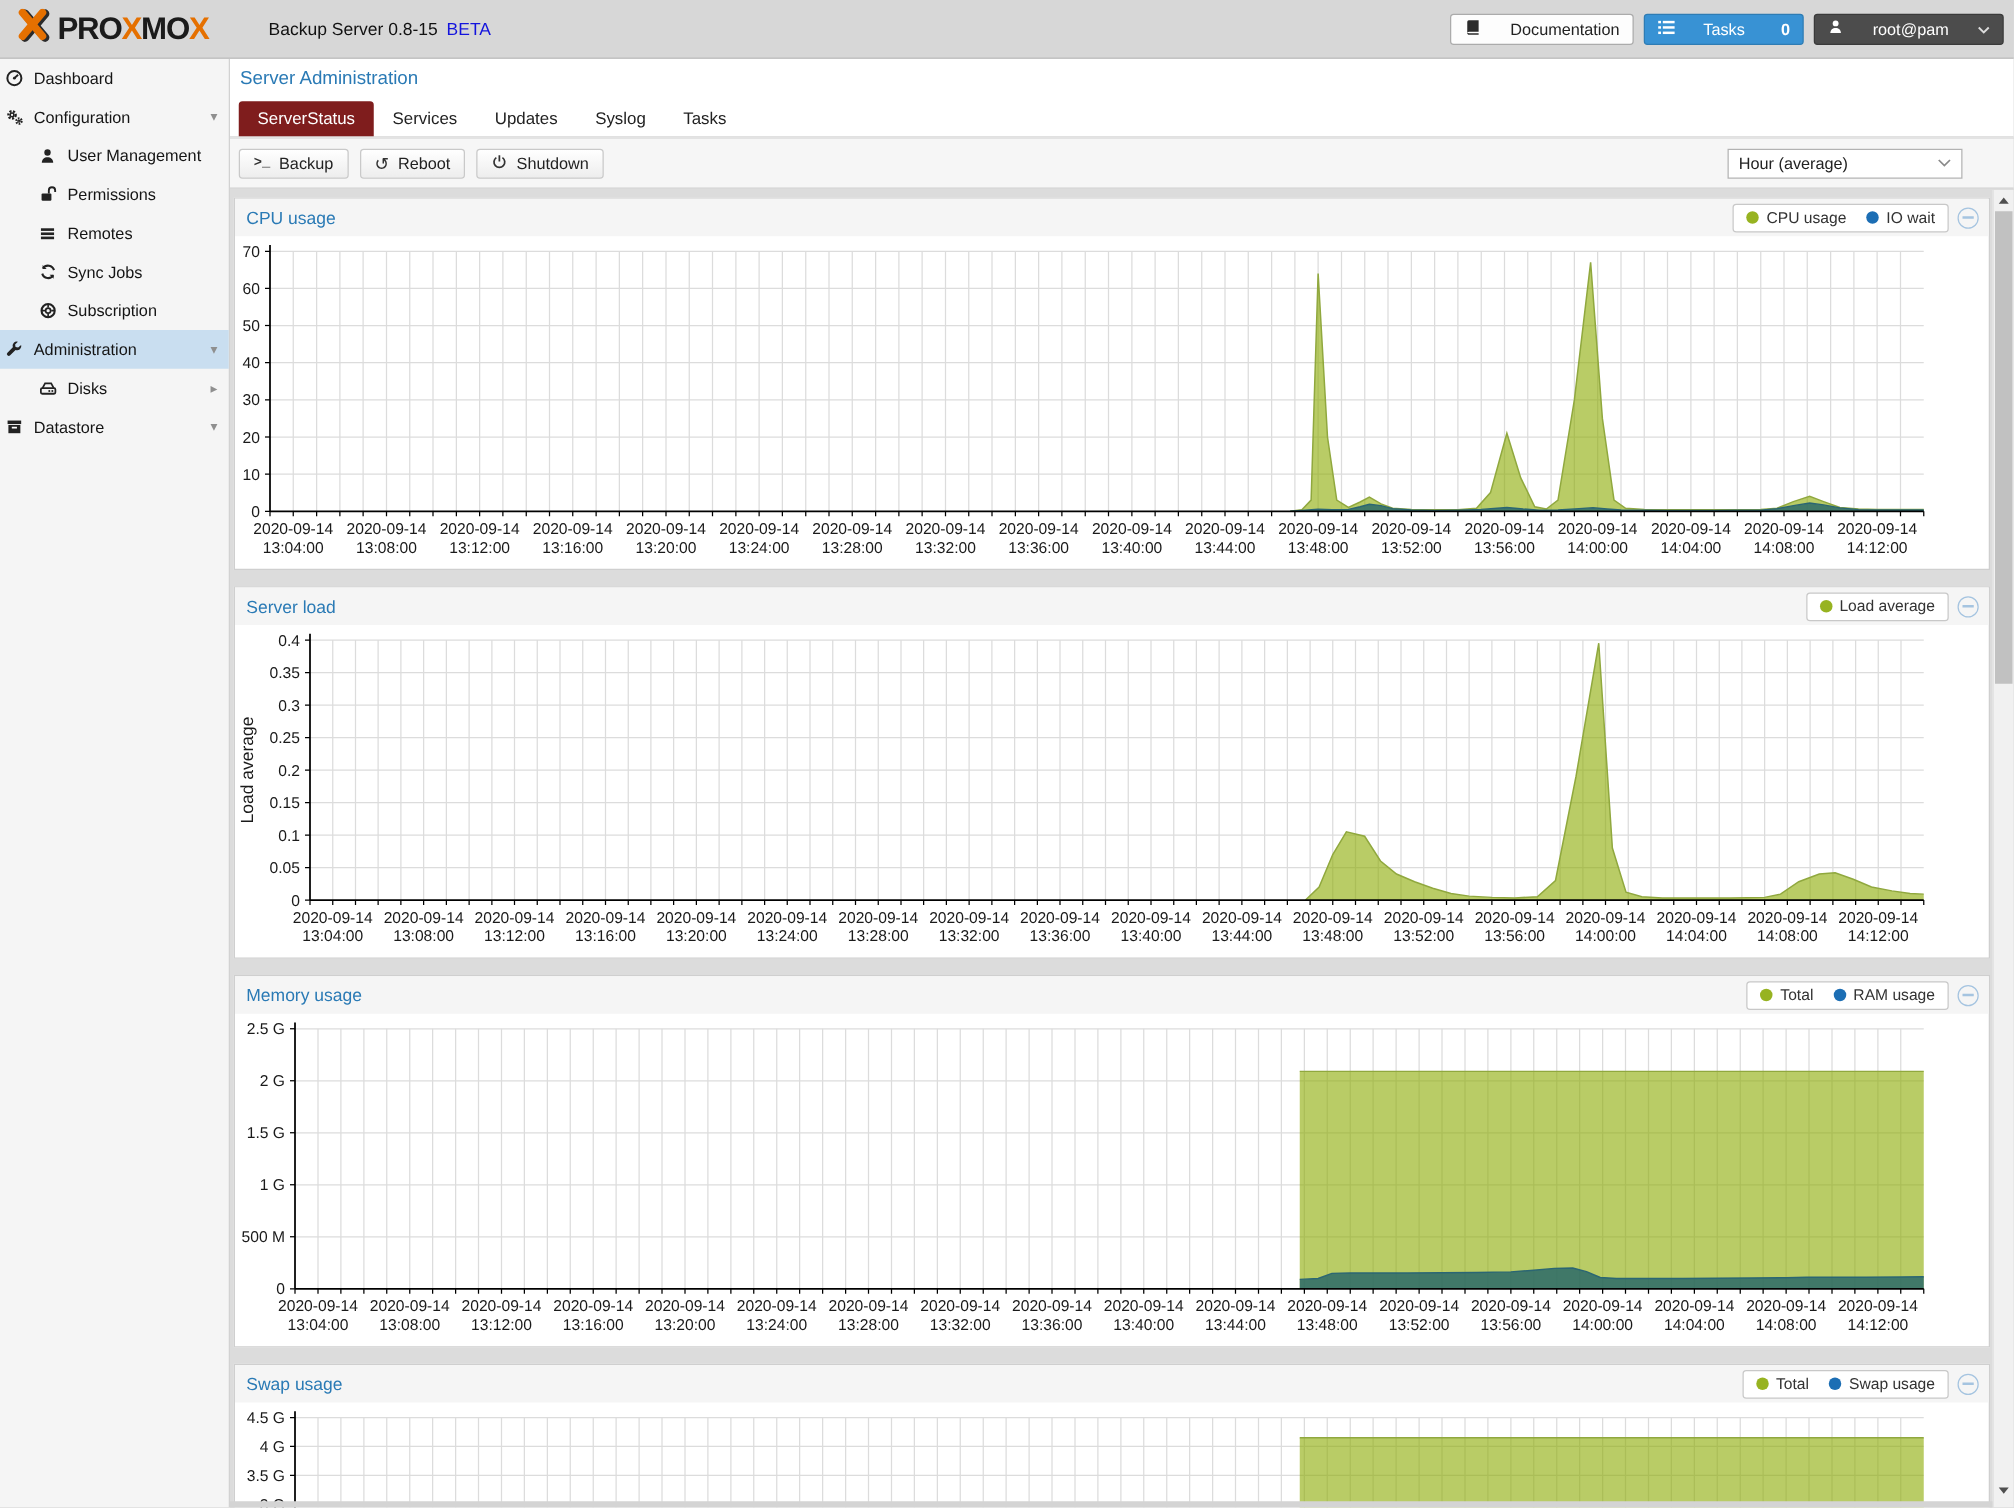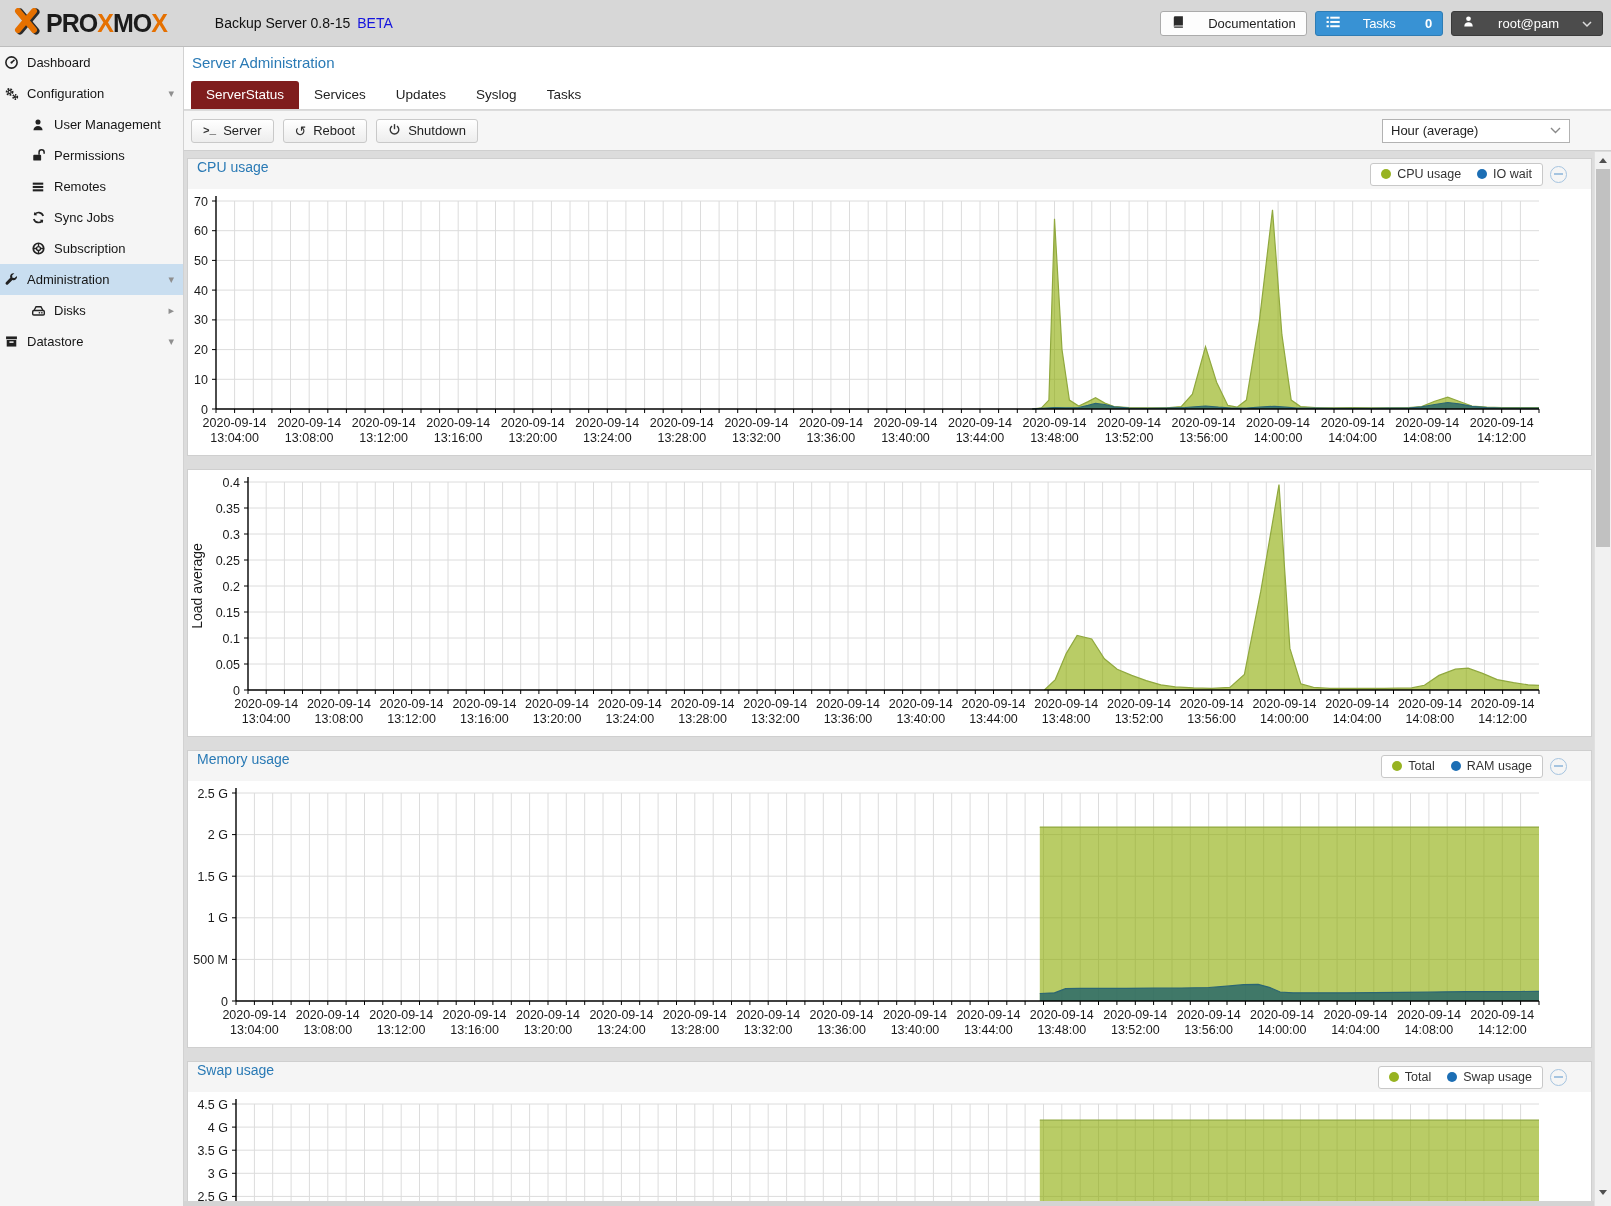--- a/index.html
+++ b/index.html
@@ -38,21 +38,21 @@
   .toolbar { position:absolute; top:64px; left:0; right:0; height:40px; background:#f6f6f6; border-bottom:1px solid #cfcfcf; display:flex; align-items:center; padding:0 41px 0 7px; }
   .tbtn { height:24px; background:linear-gradient(#ffffff,#ededed); border:1px solid #c9c9c9; border-radius:3px; font-size:13px; color:#222; display:flex; align-items:center; gap:7px; padding:0 11px; margin-right:9px; cursor:pointer; }
   .con-ico { font-family:"Liberation Mono",monospace; font-size:11px; font-weight:bold; color:#333; }
   .reb-ico { font-size:14px; color:#333; line-height:1; }
   .select { margin-left:auto; width:188px; height:24px; background:#fff; border:1px solid #b2b2b2; display:flex; align-items:center; font-size:13px; color:#222; padding:0 8px; cursor:pointer; }
   .select svg { margin-left:auto; }
 
   
   .content { position:absolute; top:105px; left:0; right:17px; bottom:0; background:#dcdcdc; padding-top:6px; overflow:hidden; }
   .panel { margin:0 2px 13px 3px; background:#fff; border:1px solid #cfcfcf; }
-  .panel-hd { height:30px; display:flex; padding:0 24px 0 9px; background:#f5f5f5; }
+  .panel-hd { height:30px; display:flex; align-items:center; padding:0 8px 0 9px; background:#f5f5f5; }
   .panel-title { font-size:14px; color:#2a7ab5; }
   .hd-right { margin-left:auto; display:flex; align-items:center; }
   .legend { display:flex; align-items:center; gap:16px; background:#fff; border:1px solid #c8c8c8; border-radius:3px; height:23px; padding:0 10px; font-size:12.5px; color:#333; }
   .leg { display:flex; align-items:center; }
   .dot { width:10px; height:10px; border-radius:50%; display:inline-block; margin-right:6px; background:#999; }
   .collapse { width:17px; height:17px; border:1px solid #a5c4e0; border-radius:50%; display:flex; align-items:center; justify-content:center; margin-left:7px; cursor:pointer; }
   .collapse i { display:block; width:9px; height:2px; background:#a5c4e0; }
   .chart { height:266px; overflow:hidden; }
 
   
@@ -237,21 +237,21 @@
       <span class="tab">Services</span>
       <span class="tab">Updates</span>
       <span class="tab">Syslog</span>
       <span class="tab">Tasks</span>
     </div>
   </div>
 
   <div class="toolbar">
     <div class="tbtn">
       <span class="con-ico">&gt;_</span>
-      <span>Server</span>
+      <span>Backup</span>
     </div>
     <div class="tbtn">
       <span class="reb-ico">↺</span>
       <span>Reboot</span>
     </div>
     <div class="tbtn">
       <span><svg width="13" height="13" viewBox="0 0 16 16">
             <path d="M5 3.8a5.3 5.3 0 1 0 6 0" fill="none" stroke="#333" stroke-width="1.7"></path>
             <path d="M8 1.4v6.2" stroke="#333" stroke-width="1.7"></path>
           </svg></span>
@@ -494,20 +494,34 @@
             <text x="1164.7" y="253" font-size="12.5" fill="#1a1a1a" text-anchor="middle">14:04:00</text>
             <text x="1239.2" y="238" font-size="12.5" fill="#1a1a1a" text-anchor="middle">2020-09-14</text>
             <text x="1239.2" y="253" font-size="12.5" fill="#1a1a1a" text-anchor="middle">14:08:00</text>
             <text x="1313.7" y="238" font-size="12.5" fill="#1a1a1a" text-anchor="middle">2020-09-14</text>
             <text x="1313.7" y="253" font-size="12.5" fill="#1a1a1a" text-anchor="middle">14:12:00</text>
           </svg>
         </div>
     </div>
 
     <div class="panel">
+      <div class="panel-hd">
+        <span class="panel-title">Server load</span>
+        <div class="hd-right">
+          <div class="legend">
+            <span class="leg">
+                <i class="dot" style="background: rgb(151, 179, 33);"></i>
+                <span>Load average</span>
+              </span>
+          </div>
+          <div class="collapse">
+              <i></i>
+            </div>
+        </div>
+      </div>
       <div class="chart">
           <svg width="1403" height="266" style="display:block;font-family:'Liberation Sans',sans-serif">
             <rect x="60" y="12" width="1291" height="208" fill="#ffffff"></rect>
             <line x1="78.2" y1="12" x2="78.2" y2="220" stroke="#dcdcdc" stroke-width="1"></line>
             <line x1="96.4" y1="12" x2="96.4" y2="220" stroke="#dcdcdc" stroke-width="1"></line>
             <line x1="114.5" y1="12" x2="114.5" y2="220" stroke="#dcdcdc" stroke-width="1"></line>
             <line x1="132.7" y1="12" x2="132.7" y2="220" stroke="#dcdcdc" stroke-width="1"></line>
             <line x1="150.9" y1="12" x2="150.9" y2="220" stroke="#dcdcdc" stroke-width="1"></line>
             <line x1="169.1" y1="12" x2="169.1" y2="220" stroke="#dcdcdc" stroke-width="1"></line>
             <line x1="187.3" y1="12" x2="187.3" y2="220" stroke="#dcdcdc" stroke-width="1"></line>

